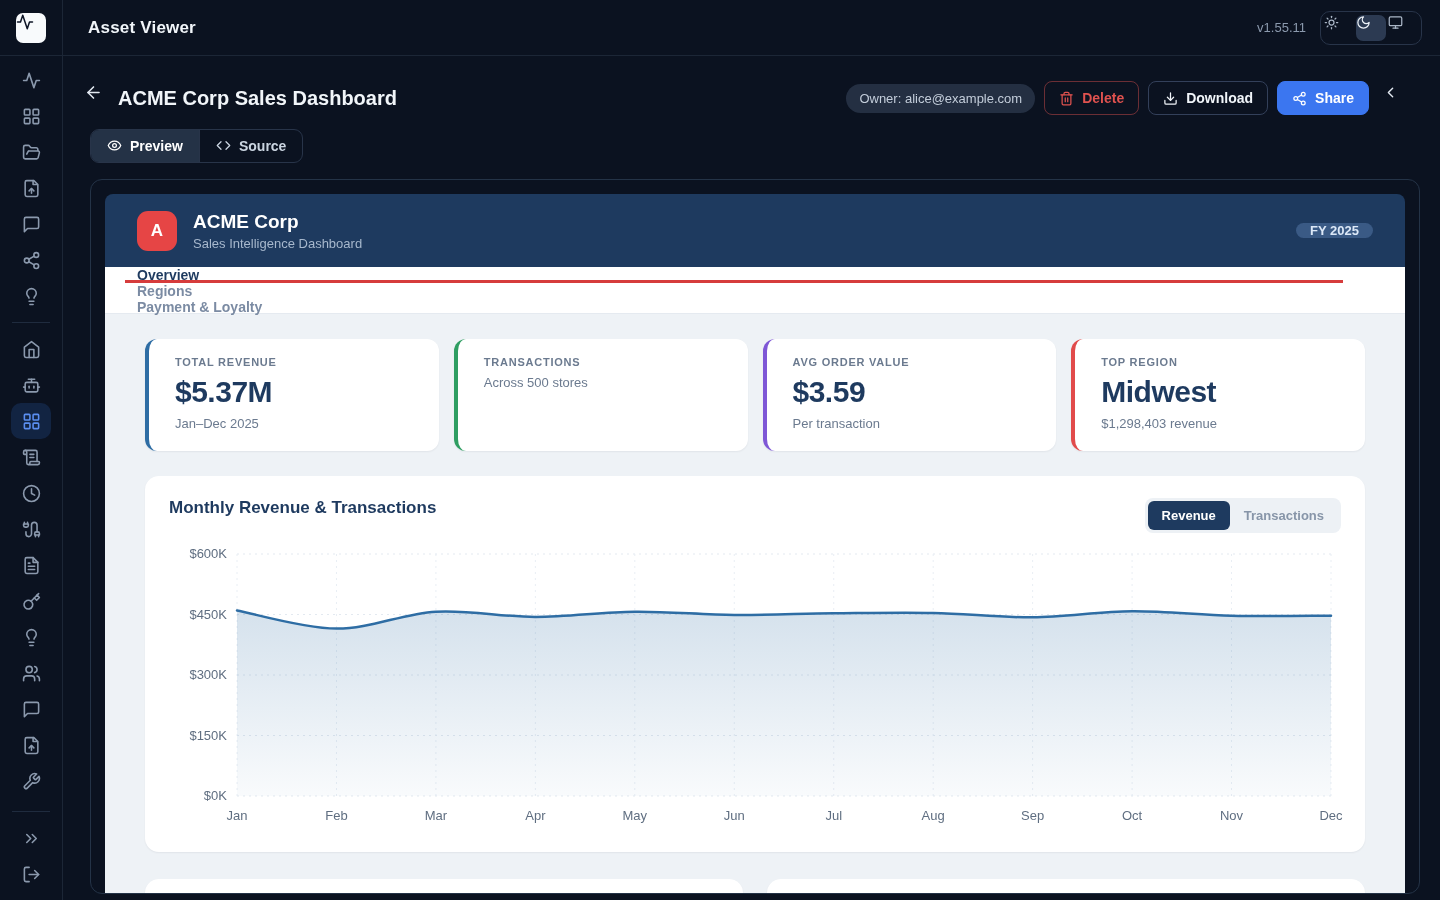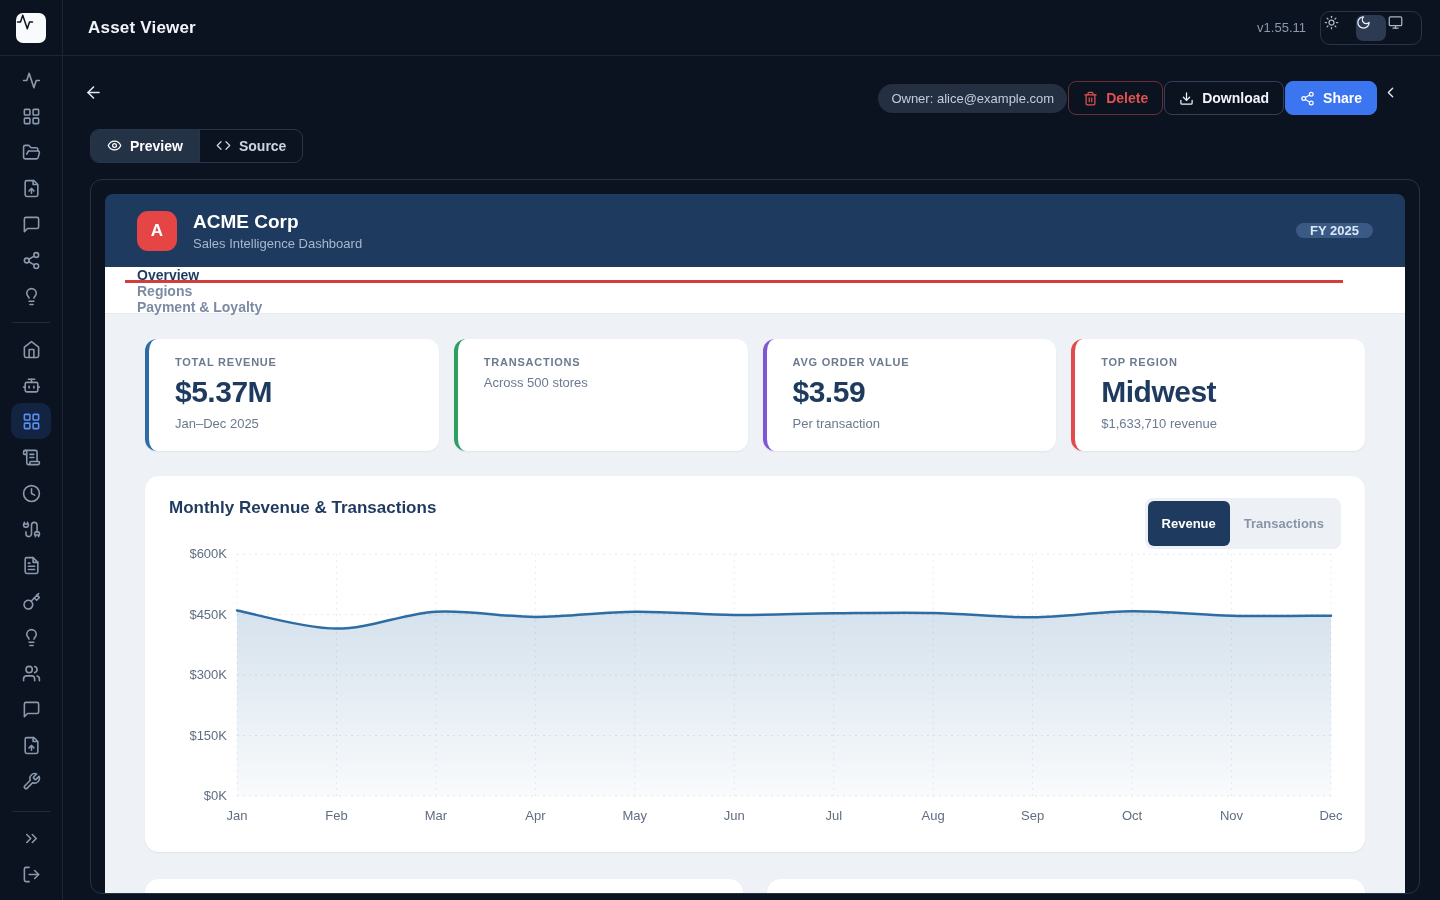--- a/index.html
+++ b/index.html
@@ -31,21 +31,21 @@
   .side-item svg { width:19px; height:19px; }
   .side-item.active { background:rgba(59,130,246,.16); color:#5a8ef0; }
   .side-divider { width:38px; height:1px; background:#1f2b3e; margin:8px 0; flex:0 0 1px; }
   .sidebar-bottom { margin-top:auto; display:flex; flex-direction:column; align-items:center; padding-bottom:8px; }
   
   .main { margin-left:63px; padding-top:56px; }
   .page-header { display:flex; align-items:center; padding:23px 30px 0 21px; height:61px; }
   .back-btn { width:30px; height:30px; display:flex; align-items:center; justify-content:center; color:#e2e8f0; cursor:pointer; border-radius:8px; }
   .back-btn svg { width:19px; height:19px; }
   .page-title { font-size:20px; font-weight:bold; color:#f1f5f9; margin-left:4px; }
-  .header-actions { margin-left:auto; display:flex; align-items:center; gap:1px; }
+  .header-actions { margin-left:auto; display:flex; align-items:center; gap:9px; }
   .owner-badge { background:#242f42; color:#c3cdda; font-size:13px; padding:7px 13px; border-radius:15px; white-space:nowrap; }
   .btn { display:inline-flex; align-items:center; gap:8px; font-size:14px; font-weight:bold;
     border-radius:8px; padding:8px 14px; cursor:pointer; border:1px solid transparent; background:transparent;
     font-family:"Liberation Sans", sans-serif; }
   .btn svg { width:15px; height:15px; }
   .btn-delete { color:#e0524f; border-color:rgba(224,82,79,.45); }
   .btn-download { color:#f1f5f9; border-color:#33405a; }
   .btn-share { color:#fff; background:#3b76f0; border-color:#3b76f0; }
   .collapse-btn { width:28px; height:28px; display:flex; align-items:center; justify-content:center; color:#e2e8f0; cursor:pointer; margin-left:4px; }
   .collapse-btn svg { width:17px; height:17px; }
@@ -78,21 +78,21 @@
     box-shadow:0 1px 2px rgba(15,23,42,.06); }
   .kpi-label { font-size:11px; font-weight:bold; color:#6b7a8f; letter-spacing:.07em; }
   .kpi-value { font-size:30px; font-weight:bold; color:#1e3a5f; margin-top:7px; letter-spacing:-.5px; }
   .kpi-sub { font-size:13px; color:#6b7a8f; margin-top:7px; }
   
   .chart-card { background:#fff; border-radius:14px; margin-top:25px; padding:22px 24px 16px; height:376px;
     box-shadow:0 1px 2px rgba(15,23,42,.06); }
   .chart-head { display:flex; align-items:flex-start; height:32px; }
   .chart-title { font-size:17px; font-weight:bold; color:#1e3a5f; }
   .chart-toggle { margin-left:auto; background:#edf1f5; border-radius:8px; padding:3px; display:flex; }
-  .toggle-btn { font-size:13px; font-weight:bold; padding:15px 14px; border-radius:6px; color:#8795a8; cursor:pointer; border:none; background:transparent; font-family:"Liberation Sans", sans-serif; }
+  .toggle-btn { font-size:13px; font-weight:bold; padding:7px 14px; border-radius:6px; color:#8795a8; cursor:pointer; border:none; background:transparent; font-family:"Liberation Sans", sans-serif; }
   .toggle-btn.active { background:#1e3a5f; color:#fff; }
   .chart-svg { margin-top:10px; display:block; }
   .chart-svg text { font-family:"Liberation Sans", sans-serif; font-size:13px; fill:#5f6e81; }
   
   .bottom-row { display:grid; grid-template-columns:1fr 1fr; gap:24px; margin-top:27px; }
   .bottom-card { background:#fff; border-radius:14px; height:120px; box-shadow:0 1px 2px rgba(15,23,42,.06); }
 </style>
 </head>
 <body>
 
@@ -360,20 +360,21 @@
 
   <div class="page-header">
     <div class="back-btn">
         <span style="display: block; width: 100%; height: 100%;">
           <svg viewBox="0 0 24 24" fill="none" stroke="currentColor" stroke-width="2" stroke-linecap="round" stroke-linejoin="round" width="100%" height="100%" style="display:block">
             <path d="M19 12H5"></path>
             <path d="m12 19-7-7 7-7"></path>
           </svg>
         </span>
       </div>
+    <h1 class="page-title">ACME Corp Sales Dashboard</h1>
     <div class="header-actions">
       <span class="owner-badge">Owner: alice@example.com</span>
       <button class="btn btn-delete">
         <span style="display: block; width: 100%; height: 100%;">
             <svg viewBox="0 0 24 24" fill="none" stroke="currentColor" stroke-width="2" stroke-linecap="round" stroke-linejoin="round" width="100%" height="100%" style="display:block">
               <path d="M3 6h18"></path>
               <path d="M19 6v14a2 2 0 0 1-2 2H7a2 2 0 0 1-2-2V6"></path>
               <path d="M8 6V4a2 2 0 0 1 2-2h4a2 2 0 0 1 2 2v2"></path>
               <line x1="10" y1="11" x2="10" y2="17"></line>
               <line x1="14" y1="11" x2="14" y2="17"></line>
@@ -464,21 +465,21 @@
               <div class="kpi-sub">Across 500 stores</div>
             </div>
             <div class="kpi-card" style="border-left-color: rgb(126, 87, 214);">
               <div class="kpi-label">AVG ORDER VALUE</div>
               <div class="kpi-value">$3.59</div>
               <div class="kpi-sub">Per transaction</div>
             </div>
             <div class="kpi-card" style="border-left-color: rgb(225, 75, 75);">
               <div class="kpi-label">TOP REGION</div>
               <div class="kpi-value">Midwest</div>
-              <div class="kpi-sub">$1,633,710 revenue</div>
+              <div class="kpi-sub">$1,298,403 revenue</div>
             </div>
           </div>
 
         <div class="chart-card">
           <div class="chart-head">
             <div class="chart-title">Monthly Revenue &amp; Transactions</div>
             <div class="chart-toggle" id="chart-toggle">
                 <button class="toggle-btn active">Revenue</button>
                 <button class="toggle-btn">Transactions</button>
               </div>

